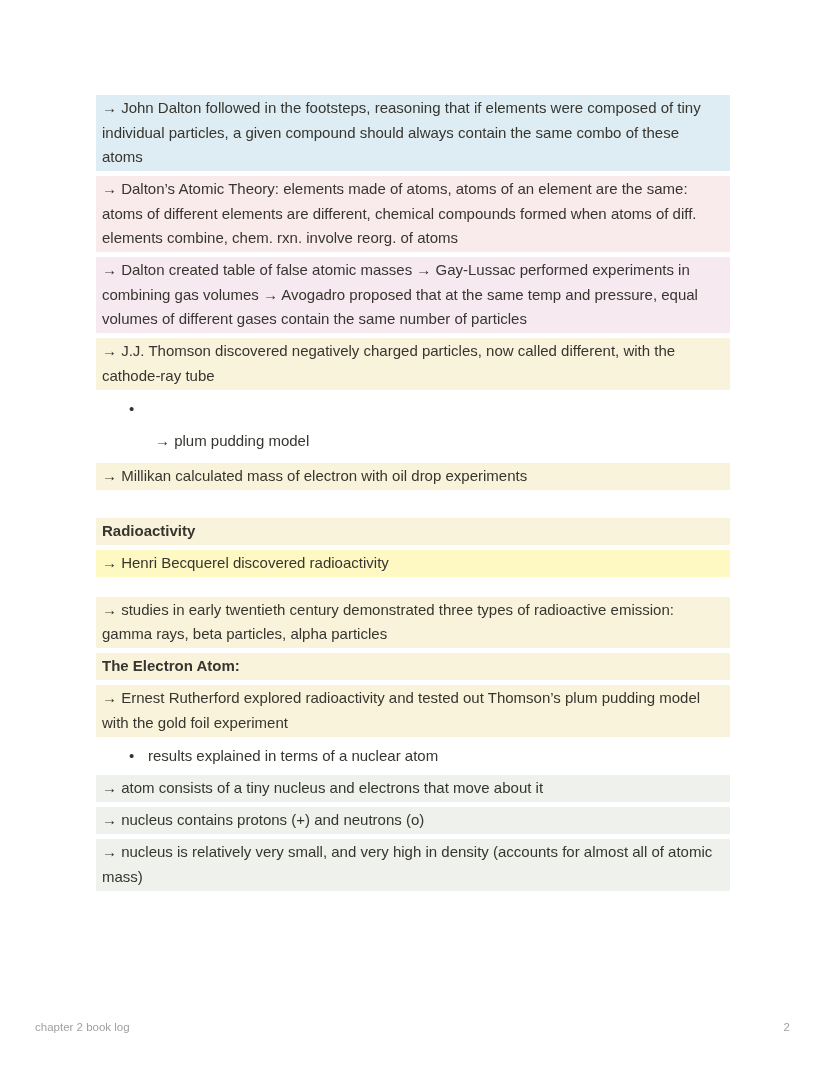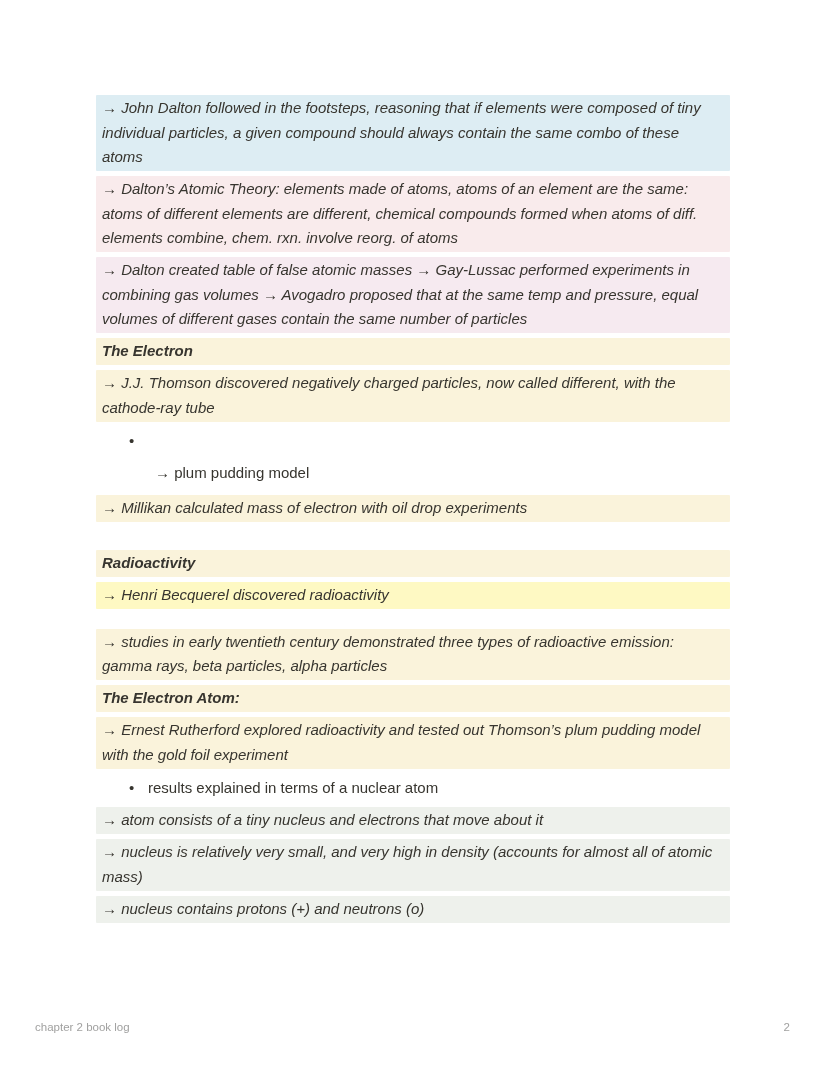--- a/index.html
+++ b/index.html
@@ -22,21 +22,20 @@
     top: 95px;
     width: 634px;
   }
   .hl {
     font-size: 15px;
     line-height: 24.5px;
     padding: 1px 8px 1.5px 6px;
     margin-bottom: 5px;
     border-radius: 1px;
     box-sizing: border-box;
-    font-style: italic;
   }
   .hl.bold {
     font-weight: 700;
   }
   .plain-list {
     margin: 7px 0 7px 0;
   }
   .bullet-row {
     display: flex;
     font-size: 15px;
@@ -76,21 +75,20 @@
 
 <div class="page" style="color: rgb(55, 53, 47);">
   <div class="content">
 
     <div class="hl" style="background-color: rgb(221, 237, 243);">→ John Dalton followed in the footsteps, reasoning that if elements were composed of tiny individual particles, a given compound should always contain the same combo of these atoms</div>
 
     <div class="hl" style="background-color: rgb(249, 235, 236);">→ Dalton’s Atomic Theory: elements made of atoms, atoms of an element are the same: atoms of different elements are different, chemical compounds formed when atoms of diff. elements combine, chem. rxn. involve reorg. of atoms</div>
 
     <div class="hl" style="background-color: rgb(246, 234, 240);">→ Dalton created table of false atomic masses → Gay-Lussac performed experiments in combining gas volumes → Avogadro proposed that at the same temp and pressure, equal volumes of different gases contain the same number of particles</div>
 
-    <div class="hl bold" style="background-color: rgb(250, 243, 219);">The Electron</div>
 
     <div class="hl" style="background-color: rgb(250, 243, 219);">→ J.J. Thomson discovered negatively charged particles, now called different, with the cathode-ray tube</div>
 
     <div class="plain-list">
       <div class="bullet-row">
         <span class="bullet-dot">•</span>
       </div>
       <div class="sub-arrow">→ plum pudding model</div>
     </div>
 
@@ -108,23 +106,23 @@
 
     <div class="plain-list">
       <div class="bullet-row">
         <span class="bullet-dot">•</span>
         <div class="bullet-text">results explained in terms of a nuclear atom</div>
       </div>
     </div>
 
     <div class="hl" style="background-color: rgb(238, 241, 236);">→ atom consists of a tiny nucleus and electrons that move about it</div>
 
+    <div class="hl" style="background-color: rgb(238, 241, 236);">→ nucleus contains protons (+) and neutrons (o)</div>
+
     <div class="hl" style="background-color: rgb(238, 241, 236);">→ nucleus is relatively very small, and very high in density (accounts for almost all of atomic mass)</div>
-
-    <div class="hl" style="background-color: rgb(238, 241, 236);">→ nucleus contains protons (+) and neutrons (o)</div>
 
   </div>
 
   <div class="footer" style="color: rgb(161, 161, 160);">
     <span>chapter 2 book log</span>
     <span>2</span>
   </div>
 </div>
 
 </body></html>

